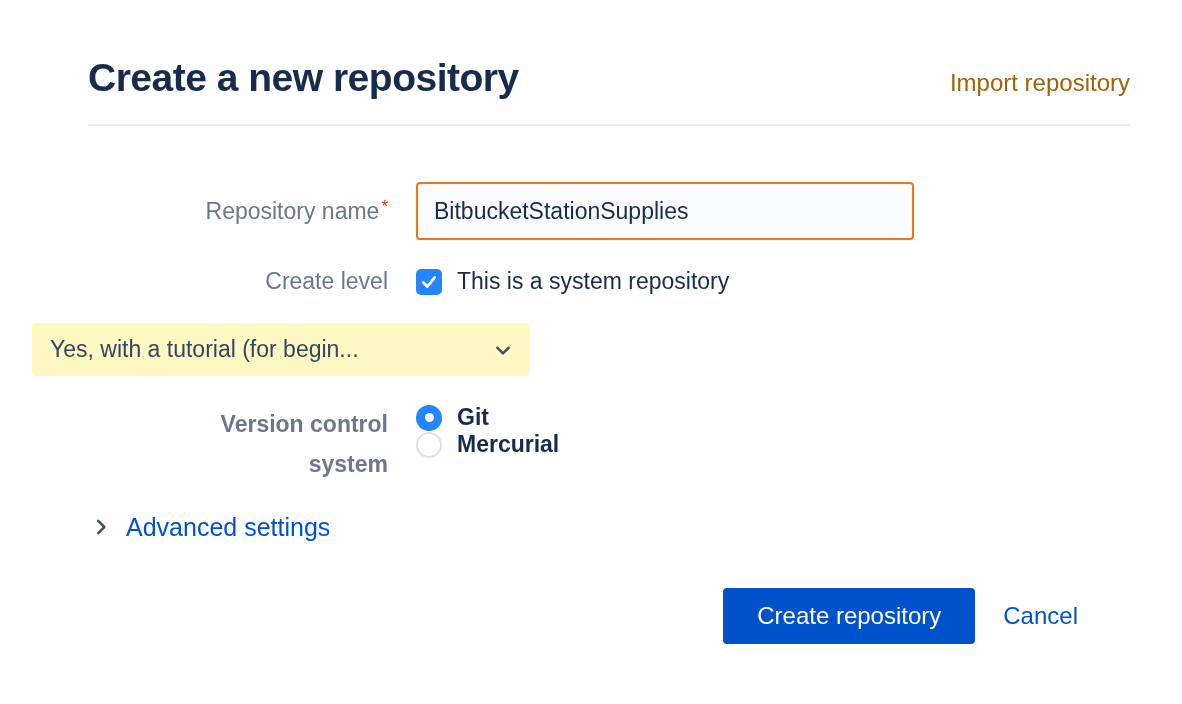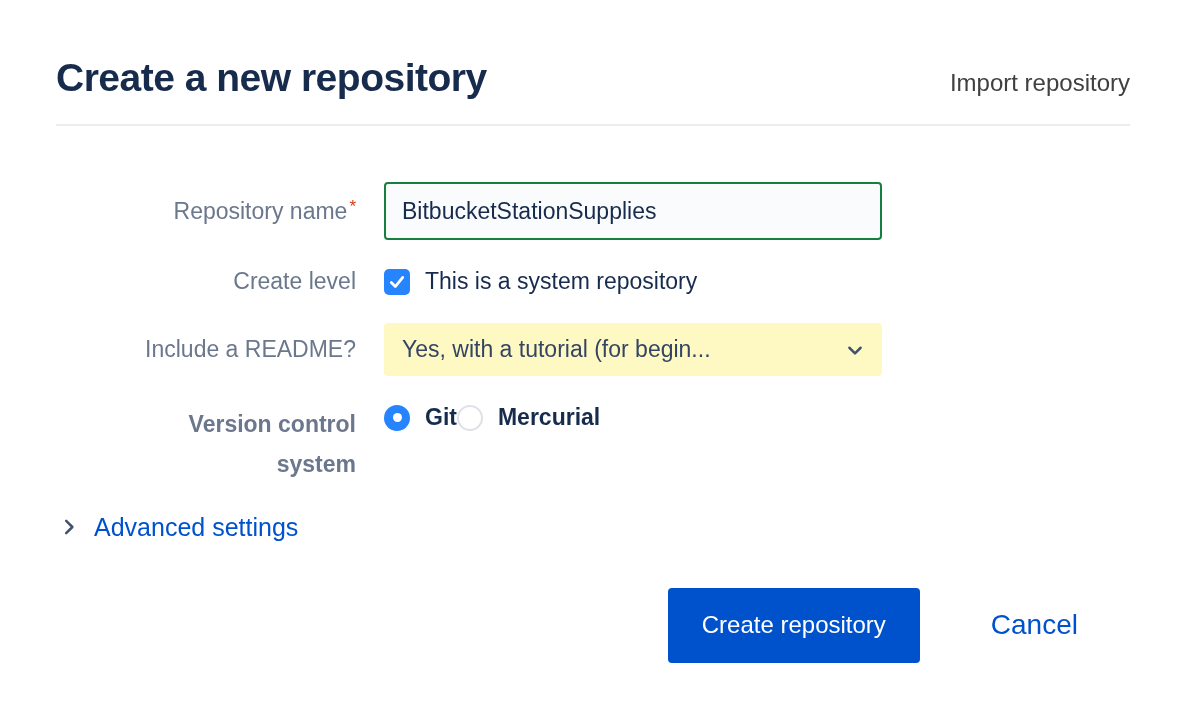--- a/index.html
+++ b/index.html
@@ -4,38 +4,38 @@
 <style>
   * { margin: 0; padding: 0; box-sizing: border-box; }
   html, body { background: #ffffff; }
   body {
     width: 1182px;
     height: 704px;
     font-family: "Liberation Sans", sans-serif;
     color: #172B4D;
     overflow: hidden;
   }
-  .page { width: 1182px; height: 704px; background: #ffffff; }
+  .page { width: 1182px; height: 704px; background: #ffffff; padding-left: 32px; }
 
   
   .header {
     display: flex;
     justify-content: space-between;
     align-items: baseline;
     padding: 56px 52px 0 56px;
   }
   .title {
     font-size: 39px;
     font-weight: 700;
     letter-spacing: -0.5px;
     color: #172B4D;
   }
   .import-link {
     font-size: 24px;
-    color: #404040;
+    color: #a16207;
     text-decoration: none;
     cursor: pointer;
   }
   .divider {
     margin: 24px 52px 0 56px;
     border-bottom: 2px solid #EBECF0;
   }
 
   
   .form { margin-top: 56px; }
@@ -59,21 +59,21 @@
     position: relative;
     top: -7px;
     margin-left: 2px;
   }
   .label-two-line { line-height: 1.75; padding-top: 0; }
 
   .text-input {
     width: 498px;
     height: 58px;
     background: #FAFBFC;
-    border: 2px solid #15803d;
+    border: 2px solid #f97316;
     border-radius: 4px;
     font-family: "Liberation Sans", sans-serif;
     font-size: 23px;
     color: #172B4D;
     padding: 0 16px;
     outline: none;
   }
 
   .checkbox-wrap { display: flex; align-items: center; cursor: pointer; }
   .checkbox {
@@ -99,21 +99,21 @@
     border-radius: 4px;
     display: flex;
     align-items: center;
     justify-content: space-between;
     padding: 0 18px;
     font-size: 23px;
     color: #344563;
     cursor: pointer;
   }
 
-  .radio-group { display: flex; flex-direction: row; }
+  .radio-group { display: flex; flex-direction: column; }
   .radio-row { display: flex; align-items: center; cursor: pointer; }
   .radio-row + .radio-row { }
   .radio {
     width: 26px;
     height: 26px;
     border-radius: 50%;
     flex: none;
     display: flex;
     align-items: center;
     justify-content: center;
@@ -139,36 +139,35 @@
 
   .actions {
     display: flex;
     align-items: center;
     justify-content: flex-end;
     gap: 28px;
     margin-top: 46px;
     padding-right: 104px;
   }
   .primary-btn {
-    height: 75px;
+    height: 56px;
     padding: 0 34px;
     background: #0052CC;
     border: none;
     border-radius: 4px;
     color: #ffffff;
     font-family: "Liberation Sans", sans-serif;
     font-size: 24px;
     cursor: pointer;
   }
   .cancel-link {
-    font-size: 28px;
+    font-size: 24px;
     color: #0052CC;
     text-decoration: none;
     cursor: pointer;
-    margin-left: 43px;
   }
 </style>
 </head>
 <body>
 
 <div class="page">
 
   <header class="header">
     <h1 class="title">Create a new repository</h1>
     <a href="#" class="import-link">Import repository</a>
@@ -191,21 +190,20 @@
         <span class="checkbox">
           <svg width="16" height="14" viewBox="0 0 14 12">
             <polyline points="2,6.5 5.5,10 12,2" fill="none" stroke="#ffffff" stroke-width="2.4" stroke-linecap="round" stroke-linejoin="round"></polyline>
           </svg>
         </span>
         <span class="checkbox-label">This is a system repository</span>
       </div>
     </div>
 
     <div class="row">
-      <div class="label-col">Include a README?</div>
       <div class="select">
         <span>Yes, with a tutorial (for begin...</span>
         <svg width="18" height="18" viewBox="0 0 16 16">
           <polyline points="3,6 8,11 13,6" fill="none" stroke="#42526E" stroke-width="2.2" stroke-linecap="round" stroke-linejoin="round"></polyline>
         </svg>
       </div>
     </div>
 
     <div class="row align-top">
       <div class="label-col label-two-line">

